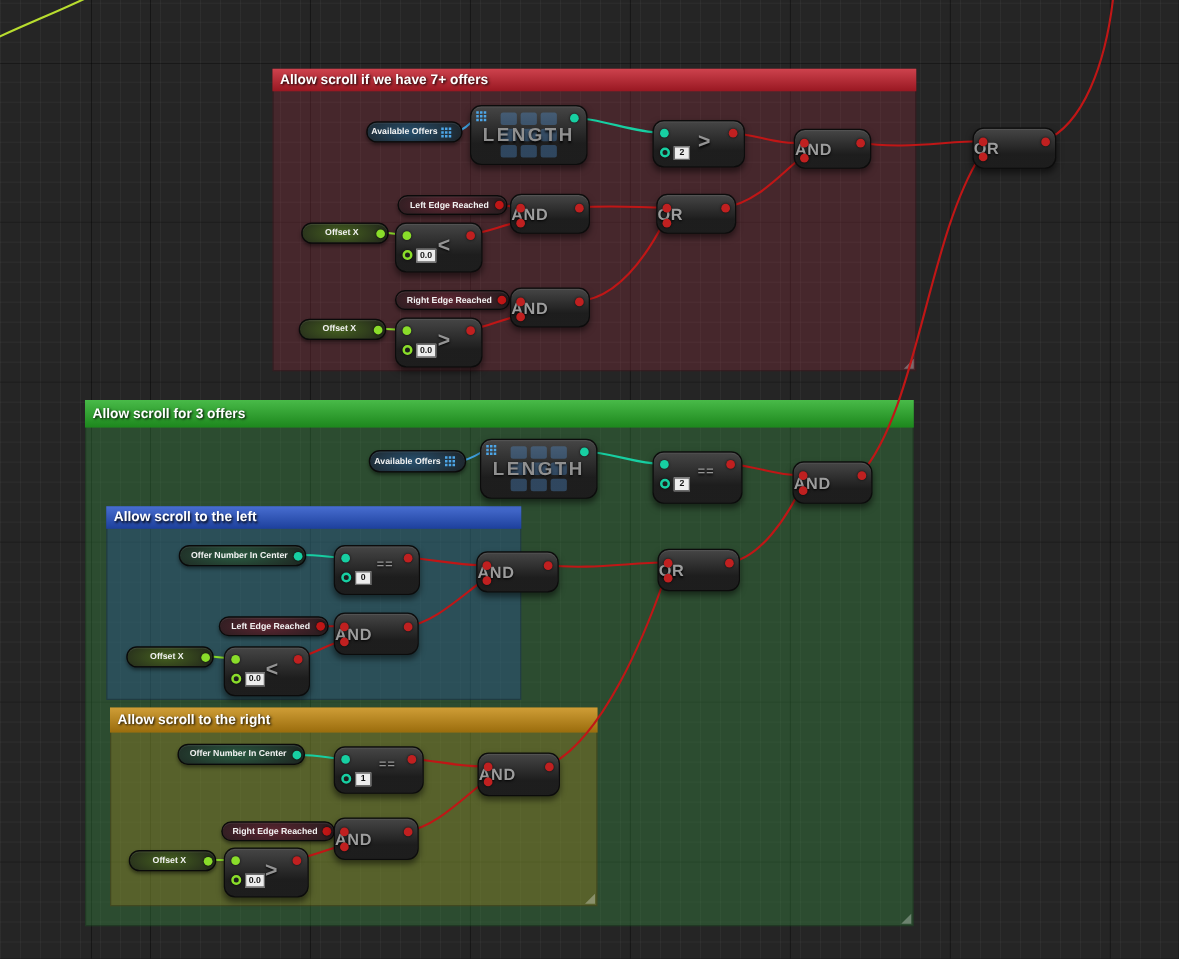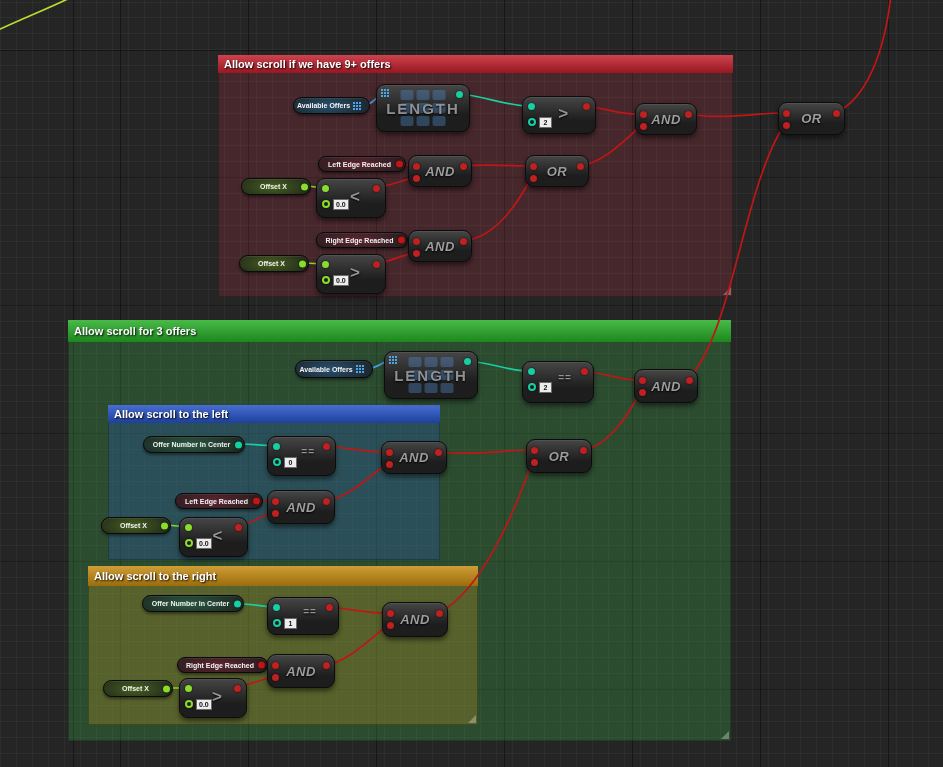--- a/index.html
+++ b/index.html
@@ -29,21 +29,21 @@
     border-left:8px solid transparent;border-bottom:8px solid rgba(255,255,255,0.30);
   }
 
   .node{
     position:absolute;border-radius:9px;
     background-color:#2a2a2a;
     background-image:linear-gradient(180deg,rgba(255,255,255,0.13),rgba(0,0,0,0.30) 65%);
     border:1px solid #0c0c0c;
     box-shadow:0 3px 5px rgba(0,0,0,0.5), inset 0 1px 0 rgba(255,255,255,0.07);
   }
-  .op{display:flex;align-items:center;justify-content:center;font-style:italic;}
+  .op{display:flex;align-items:center;}
   .op-label{font-size:13px;font-weight:bold;color:#9d9d9d;letter-spacing:0.5px;text-shadow:0 1px 2px #000;}
 
   .pill{
     position:absolute;border-radius:10px;border:1px solid #0a0a0a;
     background-color:#1c1c1c;
     display:flex;align-items:center;justify-content:center;gap:3px;
     color:#f2f2f2;font-size:7px;font-weight:bold;white-space:nowrap;
     box-shadow:0 2px 3px rgba(0,0,0,0.45), inset 0 1px 0 rgba(255,255,255,0.08);
     padding:0 9px 0 4px;box-sizing:border-box;
   }
@@ -80,32 +80,32 @@
   }
 </style>
 </head>
 <body>
 
 <div id="canvas">
   <div id="comments-layer">
       <div class="comment" style="left: 218px; top: 55px; width: 515px; height: 242px;">
         <div class="comment-body" style="background: rgba(150, 45, 62, 0.3);"></div>
         <div class="comment-header" style="height: 18px; background-color: rgb(196, 30, 43);">
-          <span class="comment-title">Allow scroll if we have 9+ offers</span>
+          <span class="comment-title">Allow scroll if we have 7+ offers</span>
         </div>
         <div class="handle"></div>
       </div>
       <div class="comment" style="left: 68px; top: 320px; width: 663px; height: 421px;">
         <div class="comment-body" style="background: rgba(60, 160, 70, 0.32);"></div>
         <div class="comment-header" style="height: 22px; background-color: rgb(37, 173, 37);">
           <span class="comment-title">Allow scroll for 3 offers</span>
         </div>
         <div class="handle"></div>
       </div>
-      <div class="comment" style="left: 85px; top: 405px; width: 332px; height: 155px; margin-left: 23px;">
+      <div class="comment" style="left: 85px; top: 405px; width: 332px; height: 155px;">
         <div class="comment-body" style="background: rgba(42, 85, 170, 0.33);"></div>
         <div class="comment-header" style="height: 18px; background-color: rgb(37, 82, 200);">
           <span class="comment-title">Allow scroll to the left</span>
         </div>
       </div>
       <div class="comment" style="left: 88px; top: 566px; width: 390px; height: 159px;">
         <div class="comment-body" style="background: rgba(205, 155, 30, 0.27);"></div>
         <div class="comment-header" style="height: 20px; background-color: rgb(198, 139, 16);">
           <span class="comment-title">Allow scroll to the right</span>
         </div>

